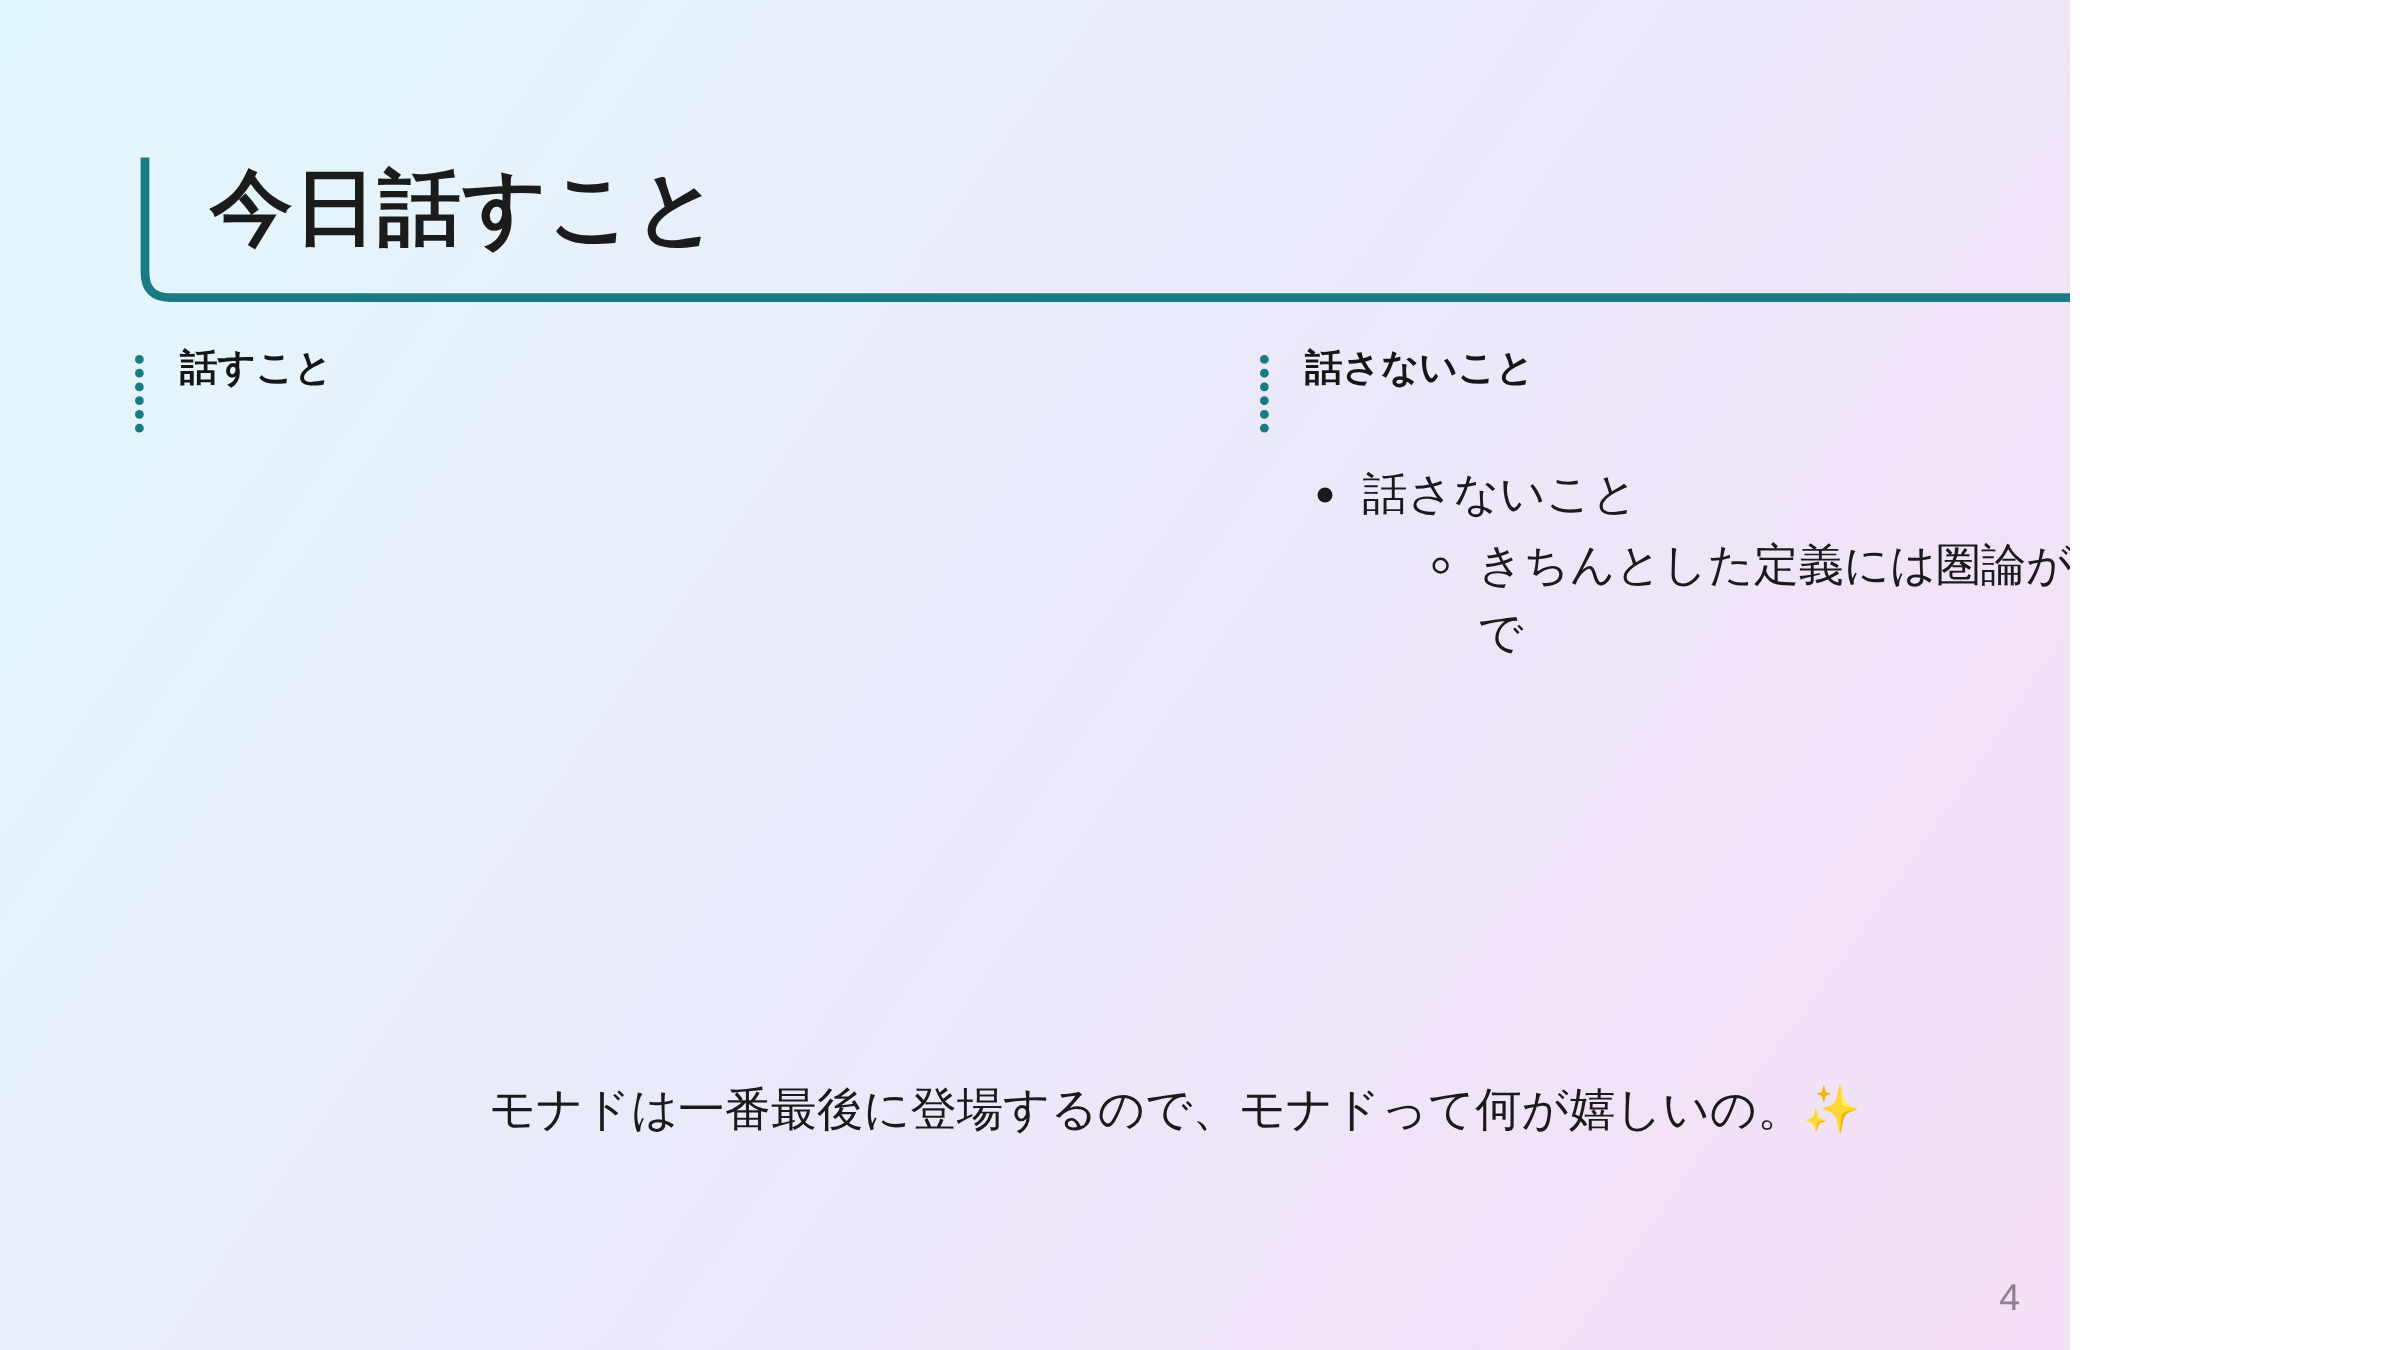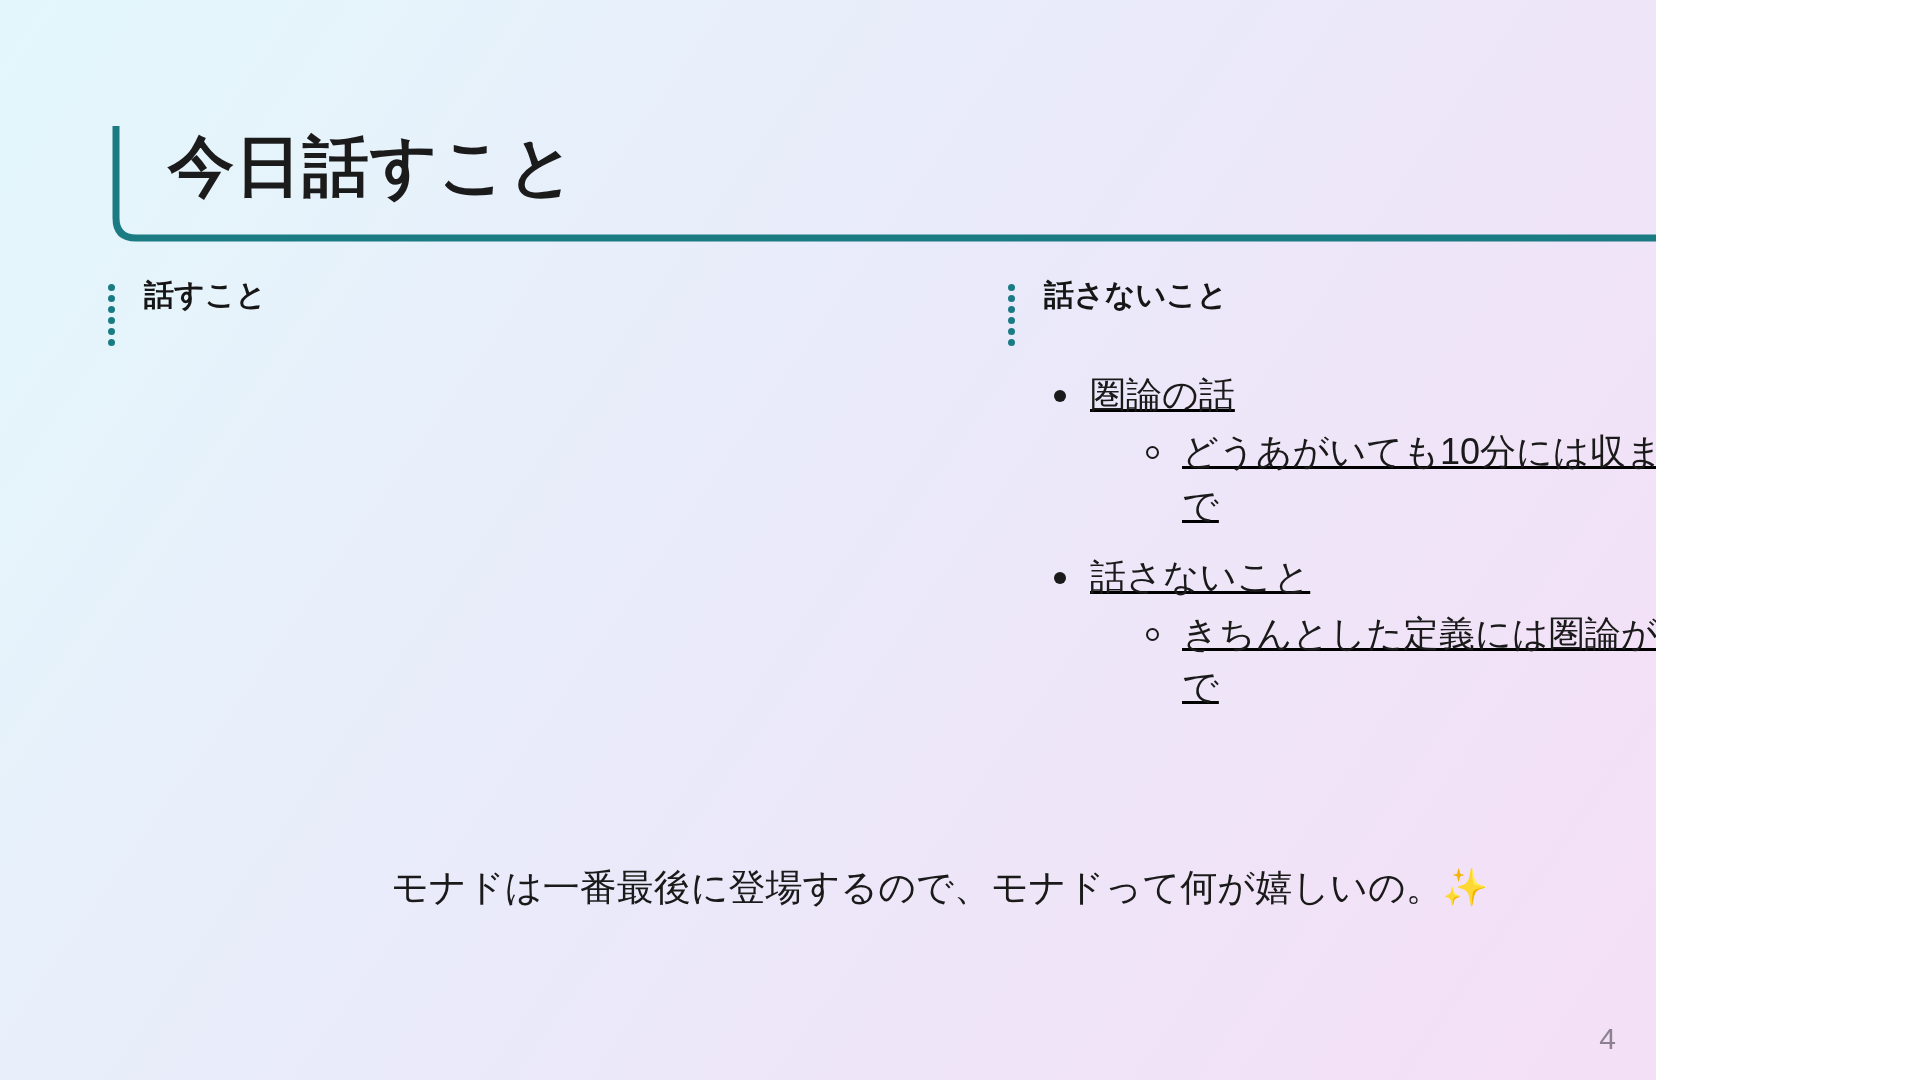--- a/index.html
+++ b/index.html
@@ -69,21 +69,21 @@
     height: 560px;
     display: flex;
     flex-direction: row;
   }
 
   .column {
     position: relative;
     box-sizing: border-box;
   }
   #column-left  { width: 900px; padding-left: 108px; }
-  #column-right { width: 920px; padding-left: 108px; text-decoration: underline; }
+  #column-right { width: 920px; padding-left: 108px; }
 
   .col-head-wrap {
     position: relative;
     display: block;
     height: 72px;
   }
 
   .dotted-marker {
     position: absolute;
     left: 0;
@@ -222,30 +222,20 @@
           <i></i>
             <i></i>
             <i></i>
             <i></i>
             <i></i>
             <i></i>
         </span>
         <span class="col-heading">話さないこと</span>
       </div>
       <ul class="lvl1">
-        <li class="bullet1">
-          <span class="dot1"></span>
-          <span class="wrapbox">圏論の話</span>
-          <ul class="lvl2">
-            <li class="bullet2">
-              <span class="dot2"></span>
-              <span class="wrapbox">どうあがいても10分には収まらないので</span>
-            </li>
-          </ul>
-        </li>
         <li class="bullet1">
           <span class="dot1"></span>
           <span class="wrapbox">話さないこと</span>
           <ul class="lvl2">
             <li class="bullet2">
               <span class="dot2"></span>
               <span class="wrapbox">きちんとした定義には圏論が必要なので</span>
             </li>
           </ul>
         </li>

